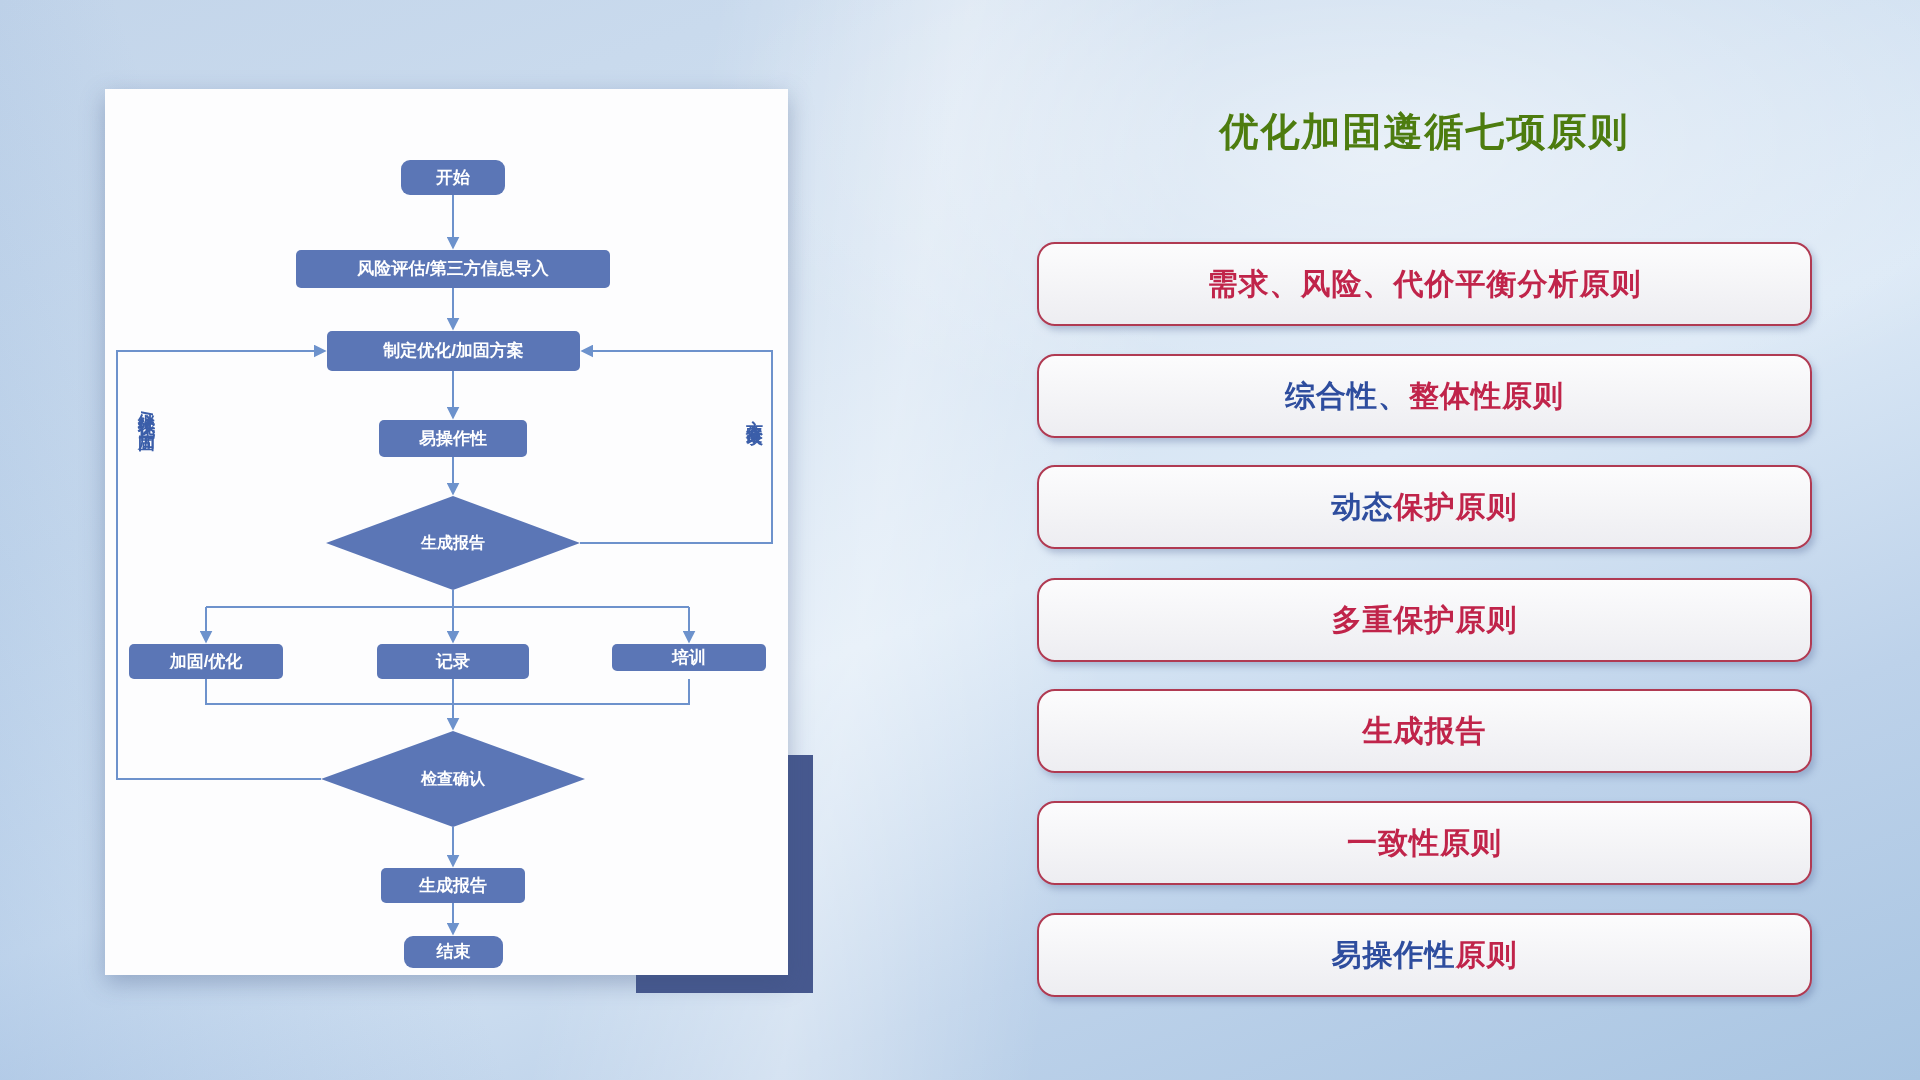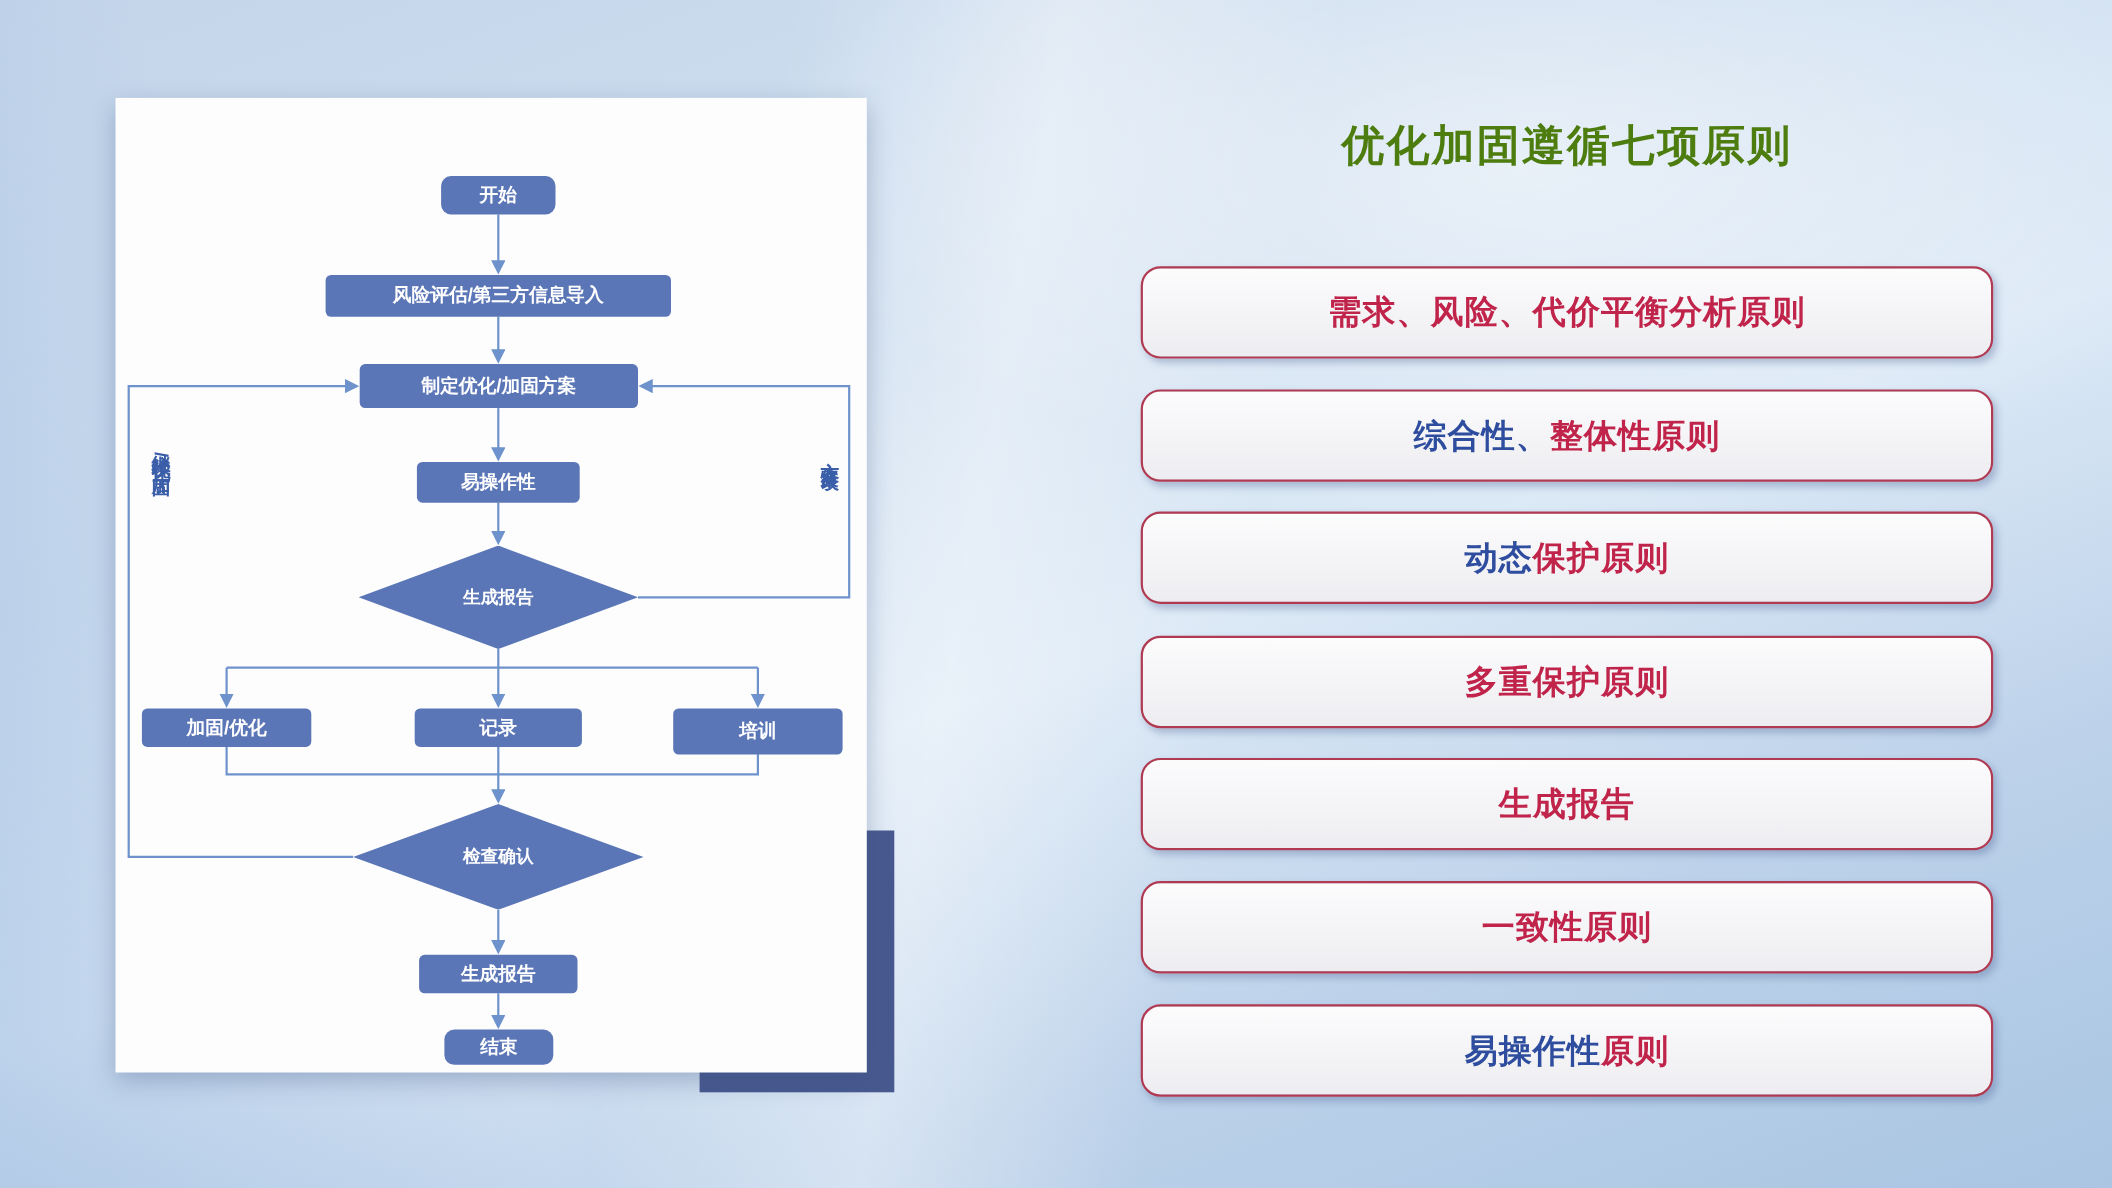--- a/index.html
+++ b/index.html
@@ -98,21 +98,21 @@
     <div class="node" style="left:222px;top:242px;width:253px;height:40px;border-radius:5px">制定优化/加固方案</div>
 
     <div class="node" style="left:274px;top:331px;width:148px;height:37px;border-radius:5px">易操作性</div>
 
     <div class="diamond" style="left:221px;top:407px;width:254px;height:94px">生成报告</div>
 
     <div class="node" style="left:24px;top:555px;width:154px;height:35px;border-radius:5px">加固/优化</div>
 
     <div class="node" style="left:272px;top:555px;width:152px;height:35px;border-radius:5px">记录</div>
 
-    <div class="node" style="left:507px;top:555px;width:154px;height:42px;border-radius:5px">培训</div>
+    <div class="node" style="left:507px;top:555px;width:154px;height:27px;border-radius:5px">培训</div>
 
     <div class="diamond" style="left:216px;top:642px;width:264px;height:96px">检查确认</div>
 
     <div class="node" style="left:276px;top:779px;width:144px;height:35px;border-radius:5px">生成报告</div>
 
     <div class="node" style="left:299px;top:847px;width:99px;height:32px;border-radius:9px">结束</div>
 
     <div class="vlabel" style="left:30px;top:310px">继续优化/加固</div>
 
     <div class="vlabel" style="left:638px;top:318px">方案修改</div>

